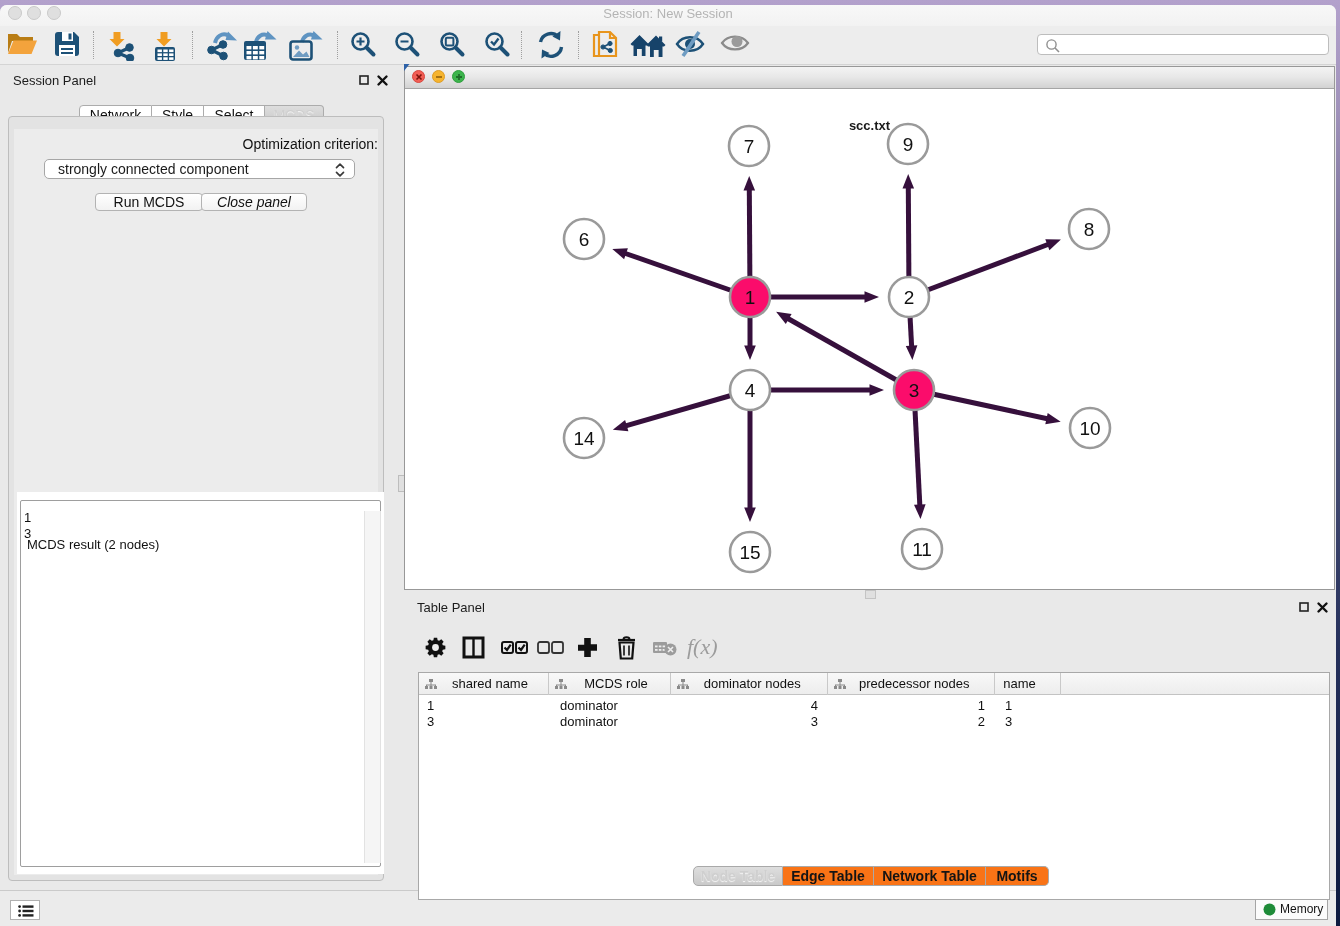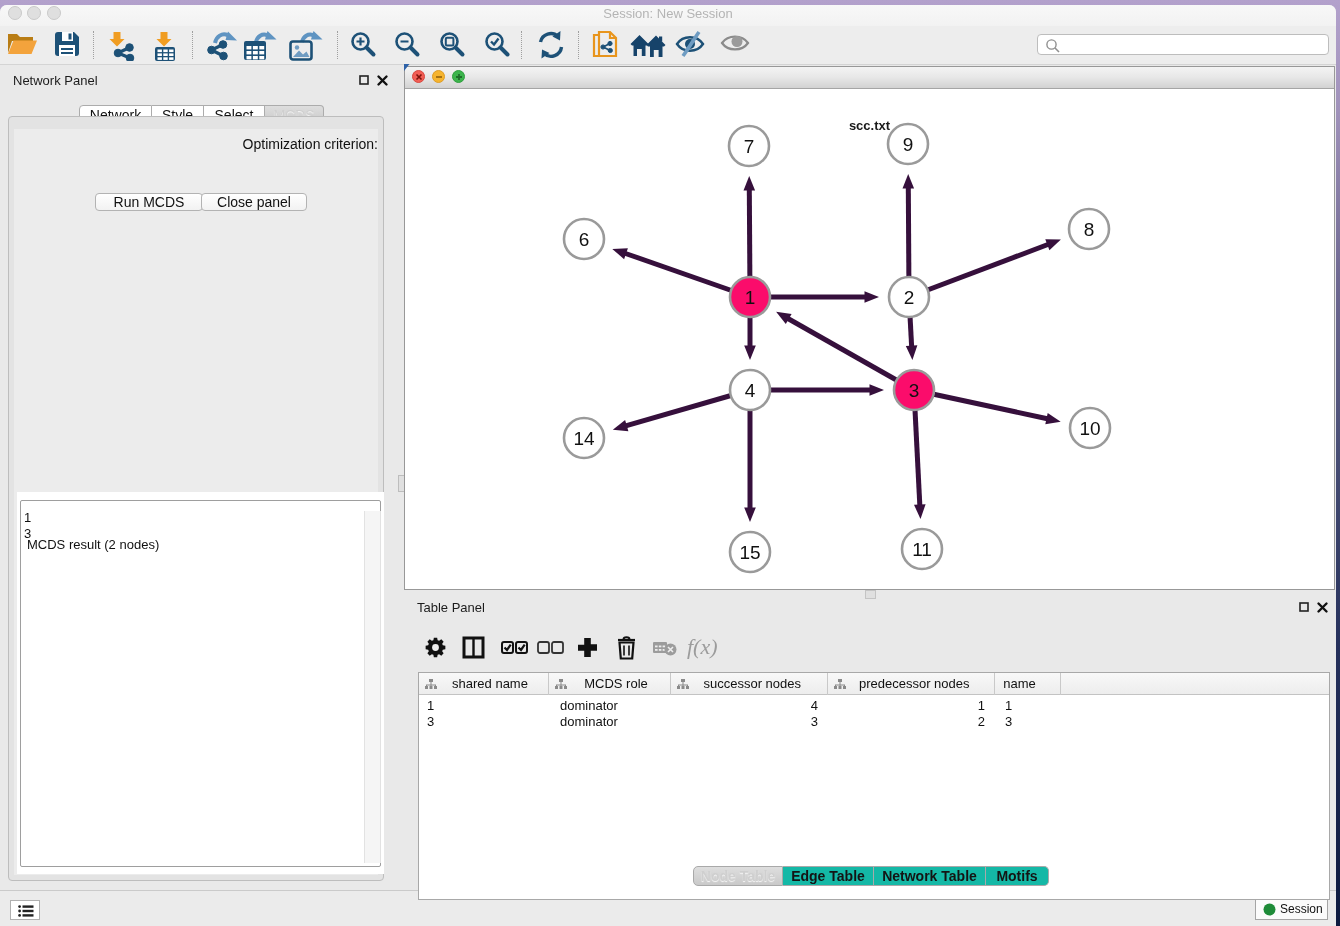--- a/index.html
+++ b/index.html
@@ -30,21 +30,21 @@
 #netwin{left:404px;top:61px;width:931px;height:529px;border:1px solid #989898;background:#fff;box-sizing:border-box;}
 #nettitle{left:0;top:0;width:929px;height:22px;background:linear-gradient(#f4f4f4 0%,#e7e7e7 50%,#d2d2d2 100%);border-bottom:1px solid #a5a5a5;box-sizing:border-box;}
 #nettitle .t{width:100%;text-align:center;font-size:13px;font-weight:600;color:#1a1a1a;top:3px;margin-top:48px;}
 .tl{width:13px;height:13px;border-radius:50%;top:3px;box-sizing:border-box;}
 
 #tp-title{left:417px;top:600px;font-size:13px;color:#1c1c1c;}
 #tbl{left:418px;top:672px;width:912px;height:228px;background:#fff;border:1px solid #a8a8a8;box-sizing:border-box;}
 #tbl-head{left:0;top:0;width:910px;height:22px;background:linear-gradient(#f8f8f8,#ededed);border-bottom:1px solid #c3c3c3;box-sizing:border-box;}
 .th{top:0;height:22px;font-size:13px;color:#111;text-align:center;line-height:22px;box-sizing:border-box;border-right:1px solid #c9c9c9;}
 .td{font-size:13px;color:#111;}
-.btab{top:861px;height:20px;background:#14b8a6;border:1px solid #a9a9a9;font-size:14px;font-weight:600;color:#141414;text-align:center;line-height:19px;box-sizing:border-box;}
+.btab{top:861px;height:20px;background:#f97316;border:1px solid #a9a9a9;font-size:14px;font-weight:600;color:#141414;text-align:center;line-height:19px;box-sizing:border-box;}
 
 #statusbar{left:0;top:885px;width:1336px;height:36px;background:#ebebeb;border-top:1px solid #cacaca;}
 #memorybtn{left:1255px;top:892px;width:73px;height:23px;background:#fbfbfb;border:1px solid #a5a5a5;box-sizing:border-box;font-size:12px;color:#111;}
 #listbtn{left:10px;top:895px;width:30px;height:20px;background:#fff;border:1px solid #b0b0b0;box-sizing:border-box;}
 .ticon{top:4px;}
 </style></head>
 <body>
 <div class="abs" id="desktop"></div>
 <div class="abs" id="win">
 <div class="abs" id="titlebar">
@@ -187,36 +187,41 @@
  <path d="M2 13 C8 4.5 22 4.5 28 13 C22 21.5 8 21.5 2 13 Z" fill="none" stroke="#8b8b8b" stroke-width="2.2"></path>
  <circle cx="17" cy="11.5" r="5.5" fill="#9a9a9a"></circle>
 </svg>
 <div class="abs" id="searchbox">
  <svg class="abs" style="left:7px;top:3px;" width="16" height="16" viewBox="0 0 16 16">
   <circle cx="6.5" cy="6.5" r="4.6" fill="none" stroke="#8f8f8f" stroke-width="1.4"></circle>
   <path d="M10 10 L14 14" stroke="#8f8f8f" stroke-width="1.6"></path>
  </svg>
 </div>
 </div>
-<div class="abs" id="cp-title">Network Panel</div>
+<div class="abs" id="cp-title">Session Panel</div>
 <svg class="abs" style="left:359px;top:70px;" width="11" height="11" viewBox="0 0 11 11">
       <rect x="1" y="1" width="8" height="8" fill="none" stroke="#222" stroke-width="1.6"></rect>
     </svg>
 <svg class="abs" style="left:376px;top:69px;" width="13" height="13" viewBox="0 0 13 13">
       <path d="M2.5 2.5 L10.5 10.5 M10.5 2.5 L2.5 10.5" stroke="#111" stroke-width="2.4" stroke-linecap="round"></path>
     </svg>
 <div class="abs tab" style="left:79px;width:73px;border-radius:4px 0 0 4px;">Network</div>
 <div class="abs tab" style="left:152px;width:52px;border-left:none;">Style</div>
 <div class="abs tab" style="left:204px;width:61px;border-left:none;">Select</div>
 <div class="abs tab" style="left:265px;width:59px;border-left:none;border-radius:0 4px 4px 0;background:linear-gradient(#dedede,#c9c9c9);color:#cfcfcf;text-shadow:0 1px 1px #f8f8f8;">MCDS</div>
 <div class="abs" id="cp-pane"></div>
 <div class="abs" id="cp-inner"></div>
 <div class="abs" id="opt-label">Optimization criterion:</div>
+<div class="abs" id="cp-select">strongly connected component
+ <svg class="abs" style="right:9px;top:3px;" width="10" height="14" viewBox="0 0 10 14">
+        <path d="M1.5 4.6 L5 1.2 L8.5 4.6 M1.5 9.4 L5 12.8 L8.5 9.4" fill="none" stroke="#3a3a3a" stroke-width="1.7" stroke-linecap="round" stroke-linejoin="round"></path>
+      </svg>
+</div>
 <div class="abs btn" style="left:95px;top:188px;width:108px;">Run MCDS</div>
-<div class="abs btn" style="left:201px;top:188px;width:106px;">Close panel</div>
+<div class="abs btn" style="left:201px;top:188px;width:106px;font-style:italic;">Close panel</div>
 <div class="abs" id="grp-wrap"></div>
 <div class="abs" id="grp"></div>
 <div class="abs" id="grp-scroll"></div>
 <div class="abs" id="grp-legend">MCDS result (2 nodes)</div>
 <div class="abs" id="grp-text">1<br>3</div>
 <div class="abs" style="left:398px;top:470px;width:8px;height:15px;background:#e0e0e0;border:1px solid #bdbdbd;"></div>
 <div class="abs" id="statusbar"></div>
 <div class="abs" id="listbtn">
  <svg class="abs" style="left:7px;top:4px;" width="16" height="12" viewBox="0 0 16 12">
   <g fill="#222">
@@ -226,21 +231,21 @@
   <rect x="4.5" y="0.4" width="11" height="2.4"></rect>
           <rect x="4.5" y="4.8" width="11" height="2.4"></rect>
           <rect x="4.5" y="9.2" width="11" height="2.4"></rect>
         </g>
  </svg>
 </div>
 <div class="abs" id="memorybtn">
  <svg class="abs" style="left:7px;top:5px;" width="13" height="13" viewBox="0 0 13 13">
         <circle cx="6.5" cy="6.5" r="6" fill="#1e8b38"></circle>
       </svg>
- <div class="abs" style="left:24px;top:4px;">Session</div>
+ <div class="abs" style="left:24px;top:4px;">Memory</div>
 </div>
 </div>
 <svg class="abs" style="left:404px;top:64px;z-index:9;" width="7" height="8" viewBox="0 0 7 8">
     <path d="M0 0 L5.5 0 L0 7 Z" fill="#2e62a8"></path>
   </svg>
 <div class="abs" id="netwin" style="top:66px;height:524px;">
  <div class="abs" id="nettitle">
   <div class="abs tl" style="left:7px;background:#f25e55;border:1px solid #d6473f;"></div>
   <div class="abs tl" style="left:27px;background:#f6b42e;border:1px solid #dd9c26;"></div>
   <div class="abs tl" style="left:47px;background:#3cb44c;border:1px solid #2f9e3e;"></div>
@@ -364,21 +369,21 @@
       </g>
  <circle cx="18.5" cy="9.5" r="6"></circle>
     </g>
  <path d="M16 7 L21 12 M21 7 L16 12" stroke="#ededed" stroke-width="1.6"></path>
 </svg>
 <div class="abs" style="left:687px;top:634px;width:40px;font-family:'Liberation Serif',serif;font-style:italic;font-size:22px;color:#9c9c9c;">f(x)</div>
 <div class="abs" id="tbl">
  <div class="abs" id="tbl-head">
   <div class="abs th" style="left:0;width:130px;"> shared name</div>
   <div class="abs th" style="left:130px;width:122px;"> MCDS role</div>
-  <div class="abs th" style="left:252px;width:157px;"> successor nodes</div>
+  <div class="abs th" style="left:252px;width:157px;"> dominator nodes</div>
   <div class="abs th" style="left:409px;width:167px;"> predecessor nodes</div>
   <div class="abs th" style="left:560px;width:82px;">name</div>
  </div>
  <svg class="abs" style="left:6px;top:5px" width="12" height="12" viewBox="0 0 12 12">
       <g fill="#8a8a8a">
         <rect x="4" y="1" width="4" height="3"></rect>
         <rect x="0" y="8" width="3" height="3"></rect>
         <rect x="4.5" y="8" width="3" height="3"></rect>
         <rect x="9" y="8" width="3" height="3"></rect>
         <path d="M5.5 4 h1 v2.5 h-1 z M1 6.5 h10 v1 h-10 z M1 6.5 h1 v2 h-1 z M10 6.5 h1 v2 h-1 z M5.5 6.5 h1 v2 h-1 z"></path>

